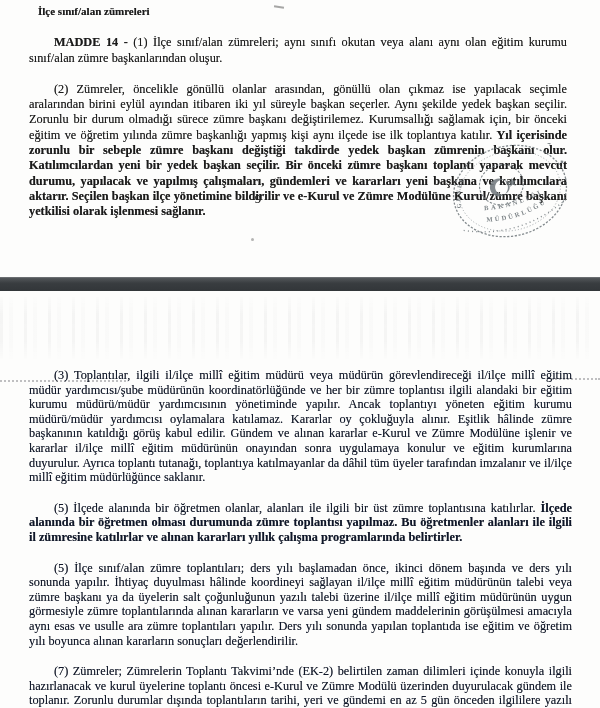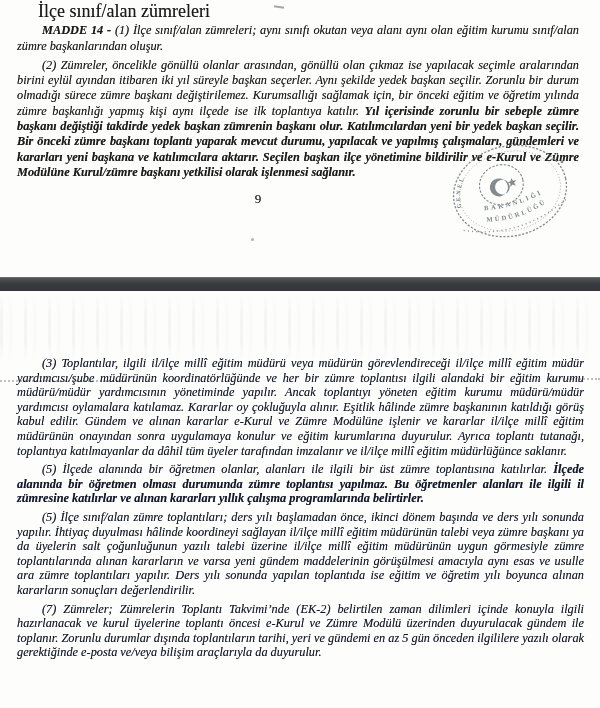--- a/index.html
+++ b/index.html
@@ -19,29 +19,28 @@
     position: absolute;
     left: 13px; top: 4px;
     width: 570px;
     color: #1b1b1b;
     font-size: 12.3px;
     line-height: 15.3px;
     text-shadow: 0 0 0.6px rgba(20,20,20,0.55);
   }
   .page-top .heading {
     margin: 0 0 0 25px;
-    font-size: 18px;
-    font-weight: normal;
+    font-size: 11px;
+    font-weight: bold;
     line-height: 15.3px;
   }
   .para {
-    margin: 4px;
+    margin: 16px;
     text-align: justify;
     text-indent: 25px;
-    font-style: italic;
   }
   .para span.b { font-weight: bold; }
   .page-number {
     position: absolute;
     left: 248px; top: 191px;
     width: 20px;
     color: #222;
     font-size: 13px;
     text-align: center;
     text-shadow: 0 0 0.5px rgba(20,20,20,0.5);

